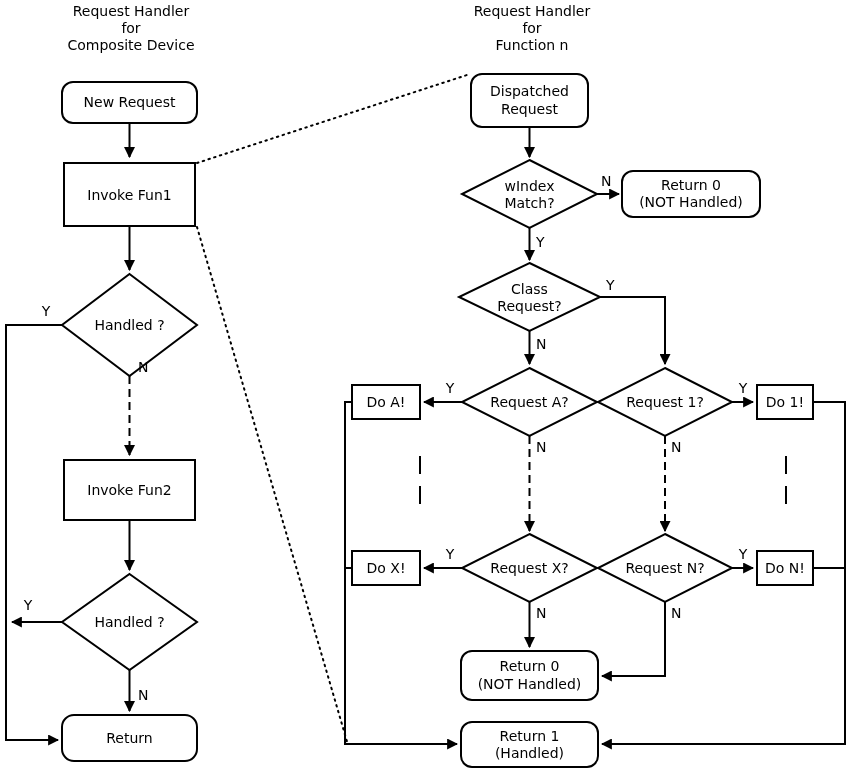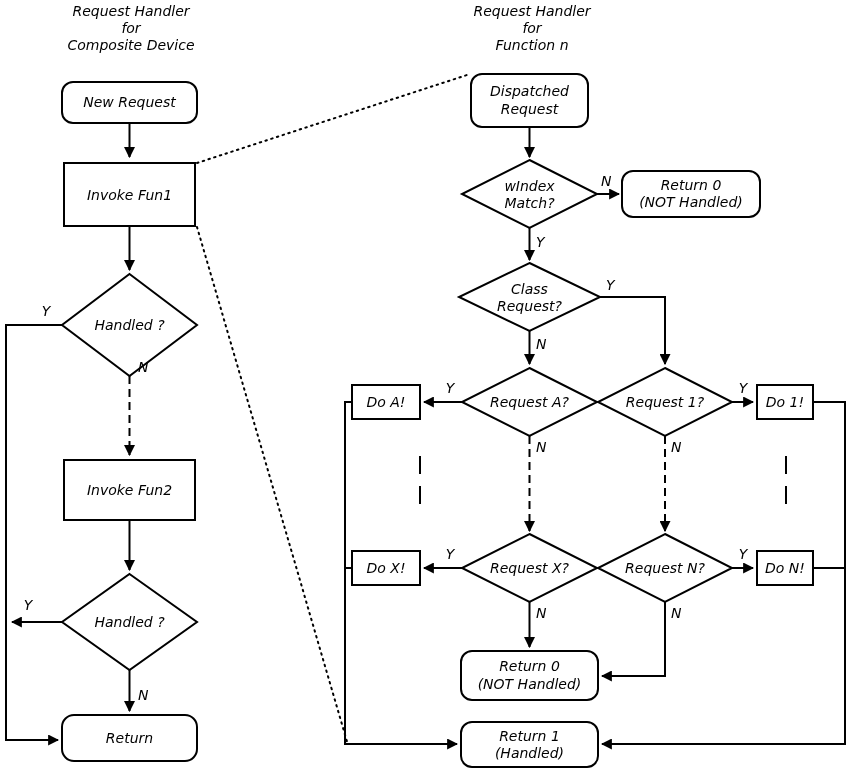--- a/index.html
+++ b/index.html
@@ -2,21 +2,20 @@
 <html><head>
 <meta charset="utf-8">
 <style>
   html, body { margin: 0; padding: 0; background: #ffffff; }
   #canvas {
     position: relative;
     width: 834px;
     height: 770px;
     background: #ffffff;
     font-family: "DejaVu Sans", "Liberation Sans", sans-serif;
-    font-style: italic;
   }
   svg { display: block; }
   text {
     font-family: "DejaVu Sans", "Liberation Sans", sans-serif;
     font-size: 14px;
     fill: #000000;
   }
   .ctr { text-anchor: middle; }
   .shape { fill: #ffffff; stroke: #000000; stroke-width: 2; }
   .edge { fill: none; stroke: #000000; stroke-width: 2; }

